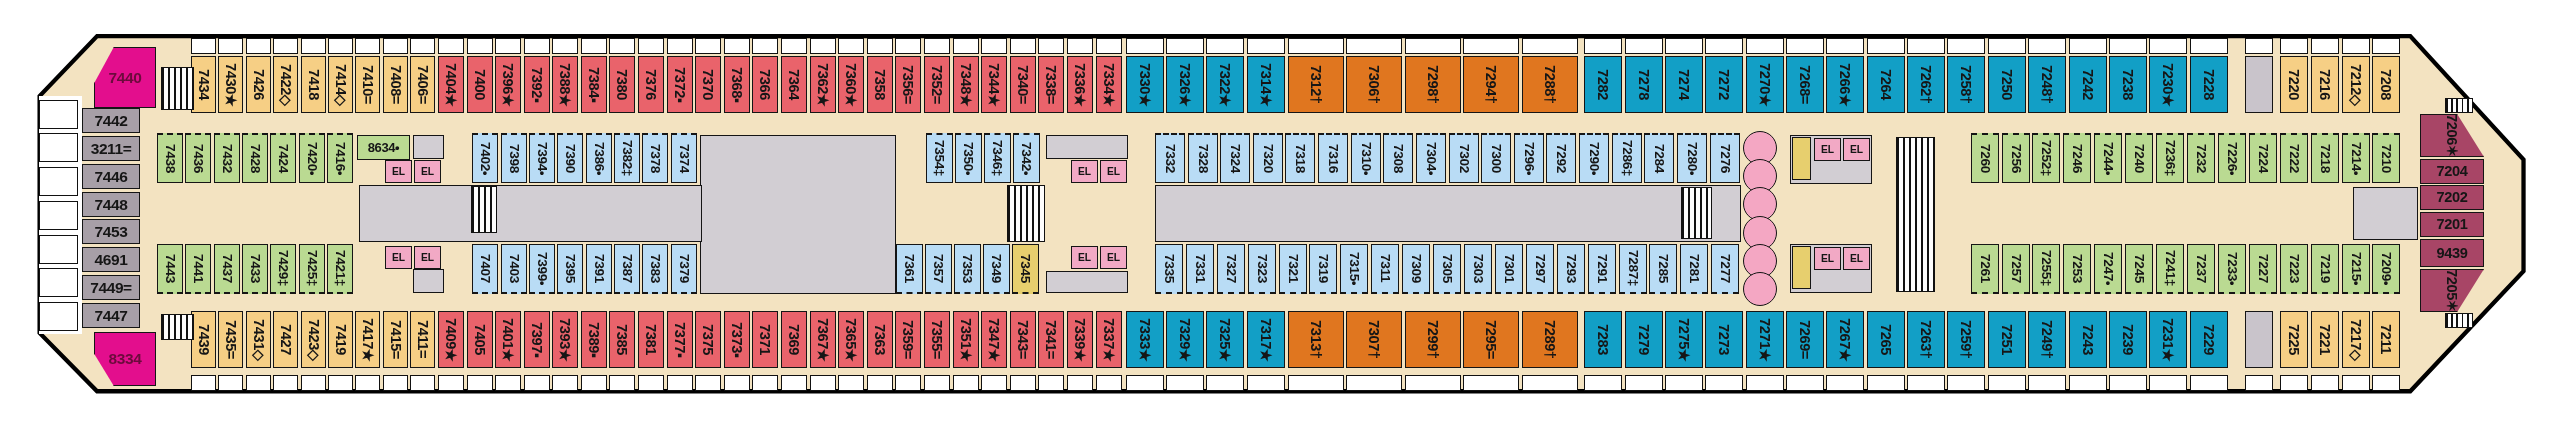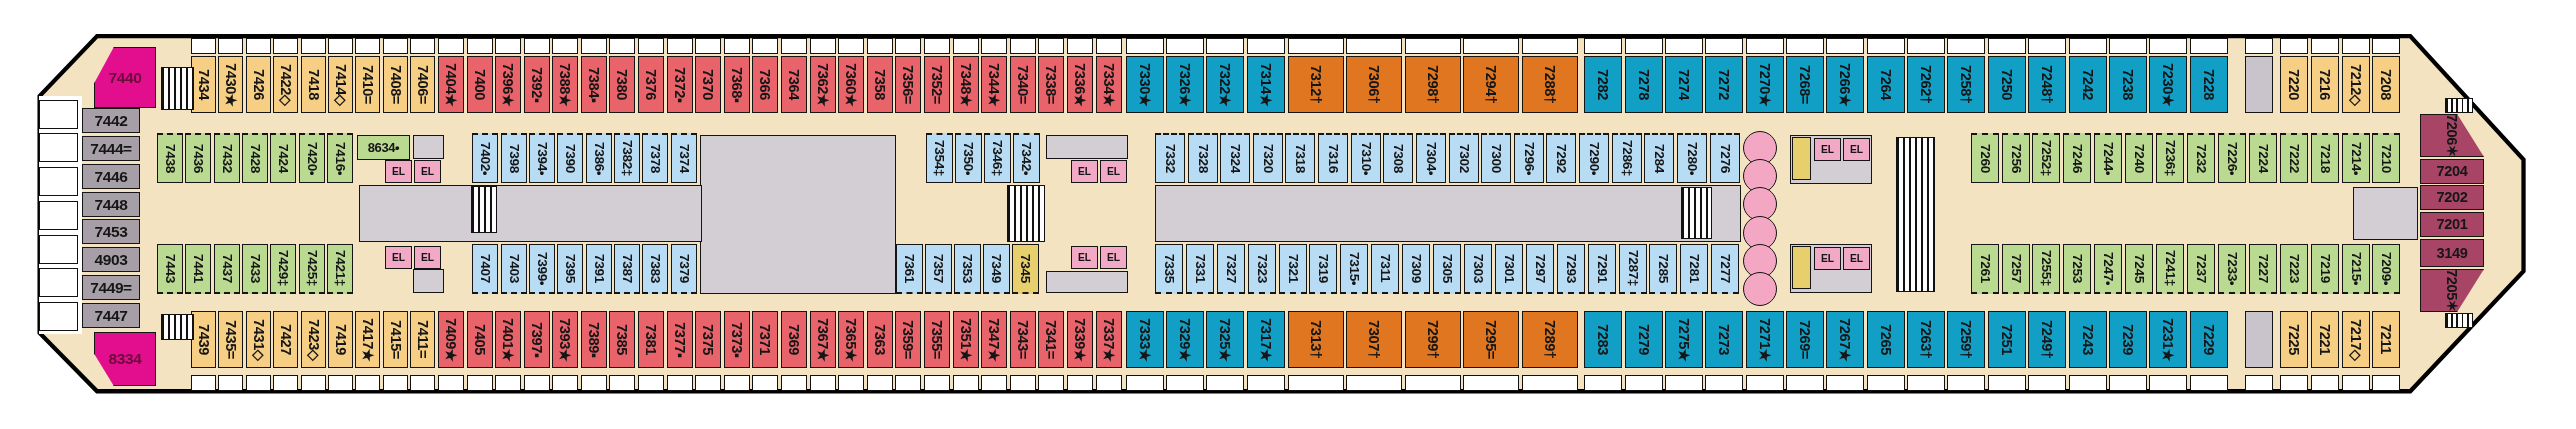--- a/index.html
+++ b/index.html
@@ -855,54 +855,54 @@
       <div class="cab" style="left: 94px; top: 47px; width: 62px; height: 61px; background: rgb(227, 14, 141); clip-path: polygon(32% 0px, 100% 0px, 100% 100%, 0px 100%, 0px 60%);">
         <span class="hlab" style="font-size: 15.5px; color: rgb(107, 11, 60);">7440</span>
       </div>
       <div class="cab" style="left: 94px; top: 332px; width: 62px; height: 54px; background: rgb(227, 14, 141); clip-path: polygon(0px 0px, 100% 0px, 100% 100%, 32% 100%, 0px 40%);">
         <span class="hlab" style="font-size: 15.5px; color: rgb(107, 11, 60);">8334</span>
       </div>
       <div class="cab" style="left: 82px; top: 108px; width: 58px; height: 25px; background: rgb(167, 159, 167);">
         <span class="hlab" style="font-size: 15.5px;">7442</span>
       </div>
       <div class="cab" style="left: 82px; top: 136px; width: 58px; height: 25px; background: rgb(167, 159, 167);">
-        <span class="hlab" style="font-size: 15.5px;">7444=</span>
+        <span class="hlab" style="font-size: 15.5px;">3211=</span>
       </div>
       <div class="cab" style="left: 82px; top: 164px; width: 58px; height: 25px; background: rgb(167, 159, 167);">
         <span class="hlab" style="font-size: 15.5px;">7446</span>
       </div>
       <div class="cab" style="left: 82px; top: 192px; width: 58px; height: 25px; background: rgb(167, 159, 167);">
         <span class="hlab" style="font-size: 15.5px;">7448</span>
       </div>
       <div class="cab" style="left: 82px; top: 219px; width: 58px; height: 25px; background: rgb(167, 159, 167);">
         <span class="hlab" style="font-size: 15.5px;">7453</span>
       </div>
       <div class="cab" style="left: 82px; top: 247px; width: 58px; height: 25px; background: rgb(167, 159, 167);">
-        <span class="hlab" style="font-size: 15.5px;">4903</span>
+        <span class="hlab" style="font-size: 15.5px;">4691</span>
       </div>
       <div class="cab" style="left: 82px; top: 275px; width: 58px; height: 25px; background: rgb(167, 159, 167);">
         <span class="hlab" style="font-size: 15.5px;">7449=</span>
       </div>
       <div class="cab" style="left: 82px; top: 303px; width: 58px; height: 25px; background: rgb(167, 159, 167);">
         <span class="hlab" style="font-size: 15.5px;">7447</span>
       </div>
       <div class="cab" style="left: 2420px; top: 114px; width: 64px; height: 43px; background: rgb(168, 69, 102); clip-path: polygon(0px 0px, 58% 0px, 100% 100%, 0px 100%);">
         <span class="vlab" style="font-size: 14.6px;">7206✶</span>
       </div>
       <div class="cab" style="left: 2420px; top: 159px; width: 64px; height: 25px; background: rgb(168, 69, 102);">
         <span class="hlab" style="font-size: 14.6px;">7204</span>
       </div>
       <div class="cab" style="left: 2420px; top: 185px; width: 64px; height: 25px; background: rgb(168, 69, 102);">
         <span class="hlab" style="font-size: 14.6px;">7202</span>
       </div>
       <div class="cab" style="left: 2420px; top: 212px; width: 64px; height: 25px; background: rgb(168, 69, 102);">
         <span class="hlab" style="font-size: 14.6px;">7201</span>
       </div>
       <div class="cab" style="left: 2420px; top: 239px; width: 64px; height: 28px; background: rgb(168, 69, 102);">
-        <span class="hlab" style="font-size: 14.6px;">3149</span>
+        <span class="hlab" style="font-size: 14.6px;">9439</span>
       </div>
       <div class="cab" style="left: 2420px; top: 269px; width: 64px; height: 43px; background: rgb(168, 69, 102); clip-path: polygon(0px 0px, 100% 0px, 58% 100%, 0px 100%);">
         <span class="vlab" style="font-size: 14.6px;">7205✶</span>
       </div>
       <div class="cab" style="left: 357px; top: 135px; width: 53px; height: 25px; background: rgb(186, 218, 146);">
         <span class="hlab" style="font-size: 13px;">8634•</span>
       </div>
       <div class="grayblock" style="left: 413px; top: 135px; width: 31px; height: 24px;"></div>
       <div class="grayblock" style="left: 700px; top: 135px; width: 196px; height: 159px;"></div>
       <div class="grayblock" style="left: 359px; top: 185px; width: 343px; height: 57px;"></div>

